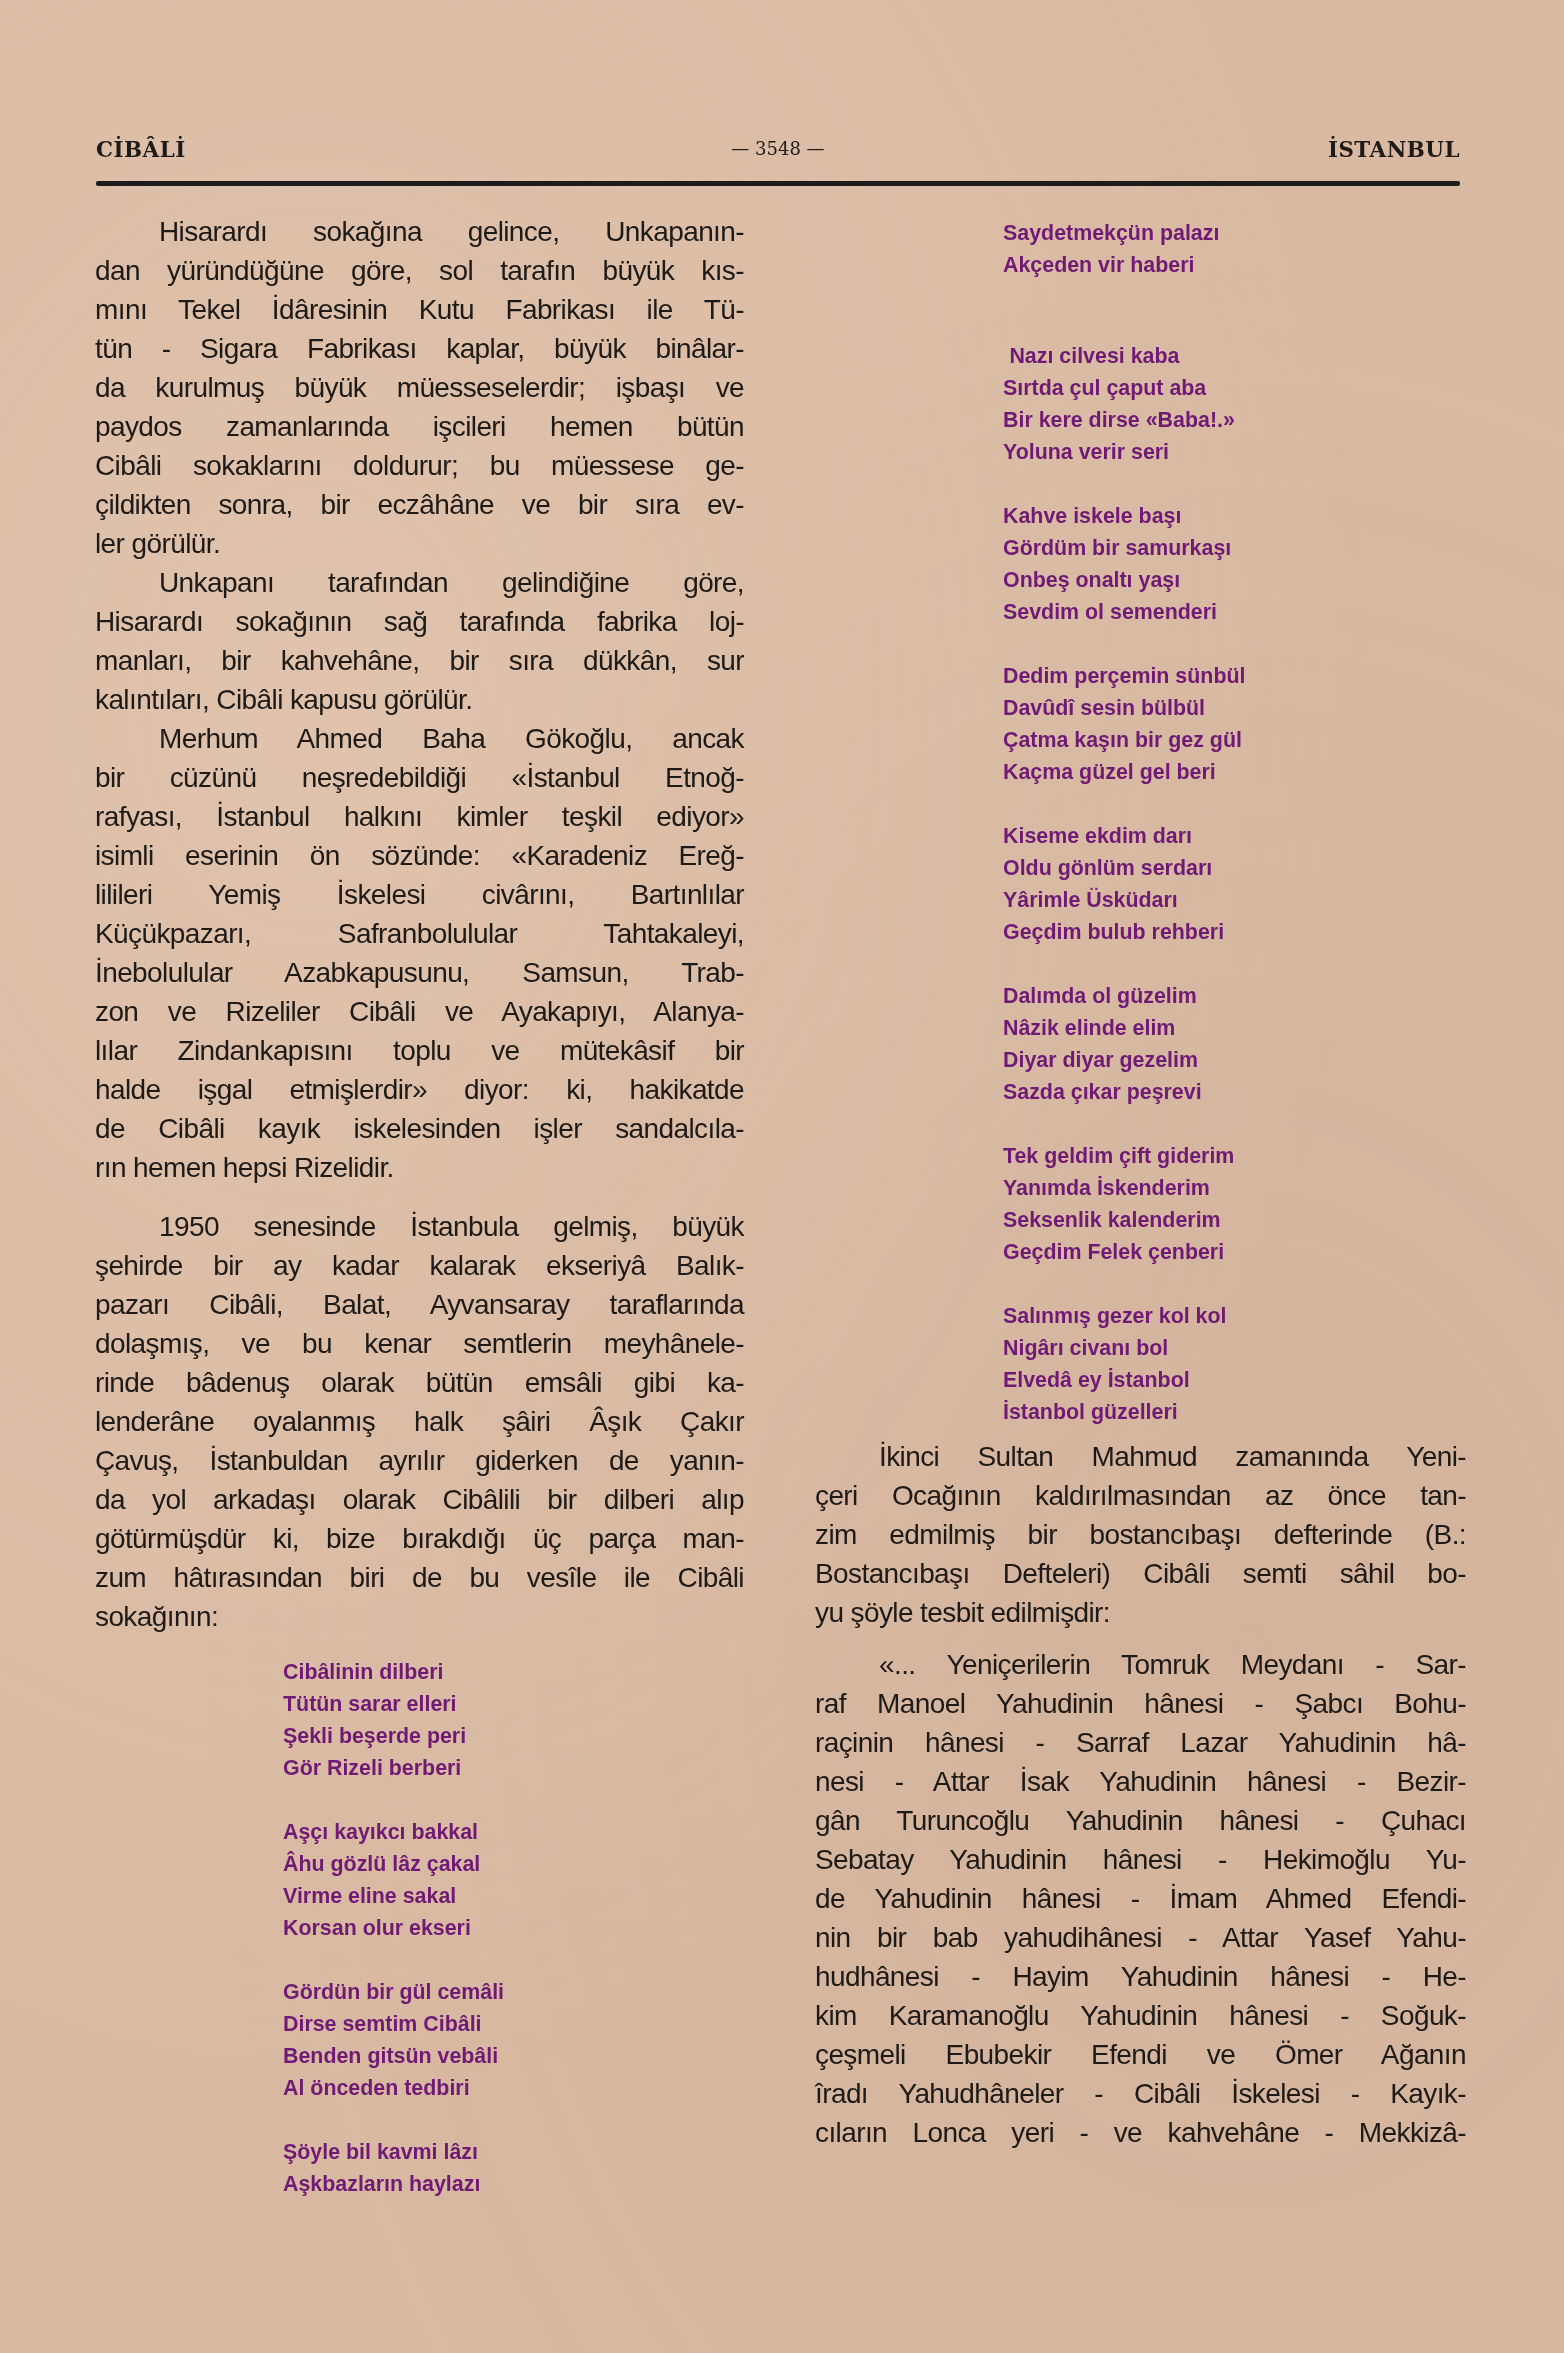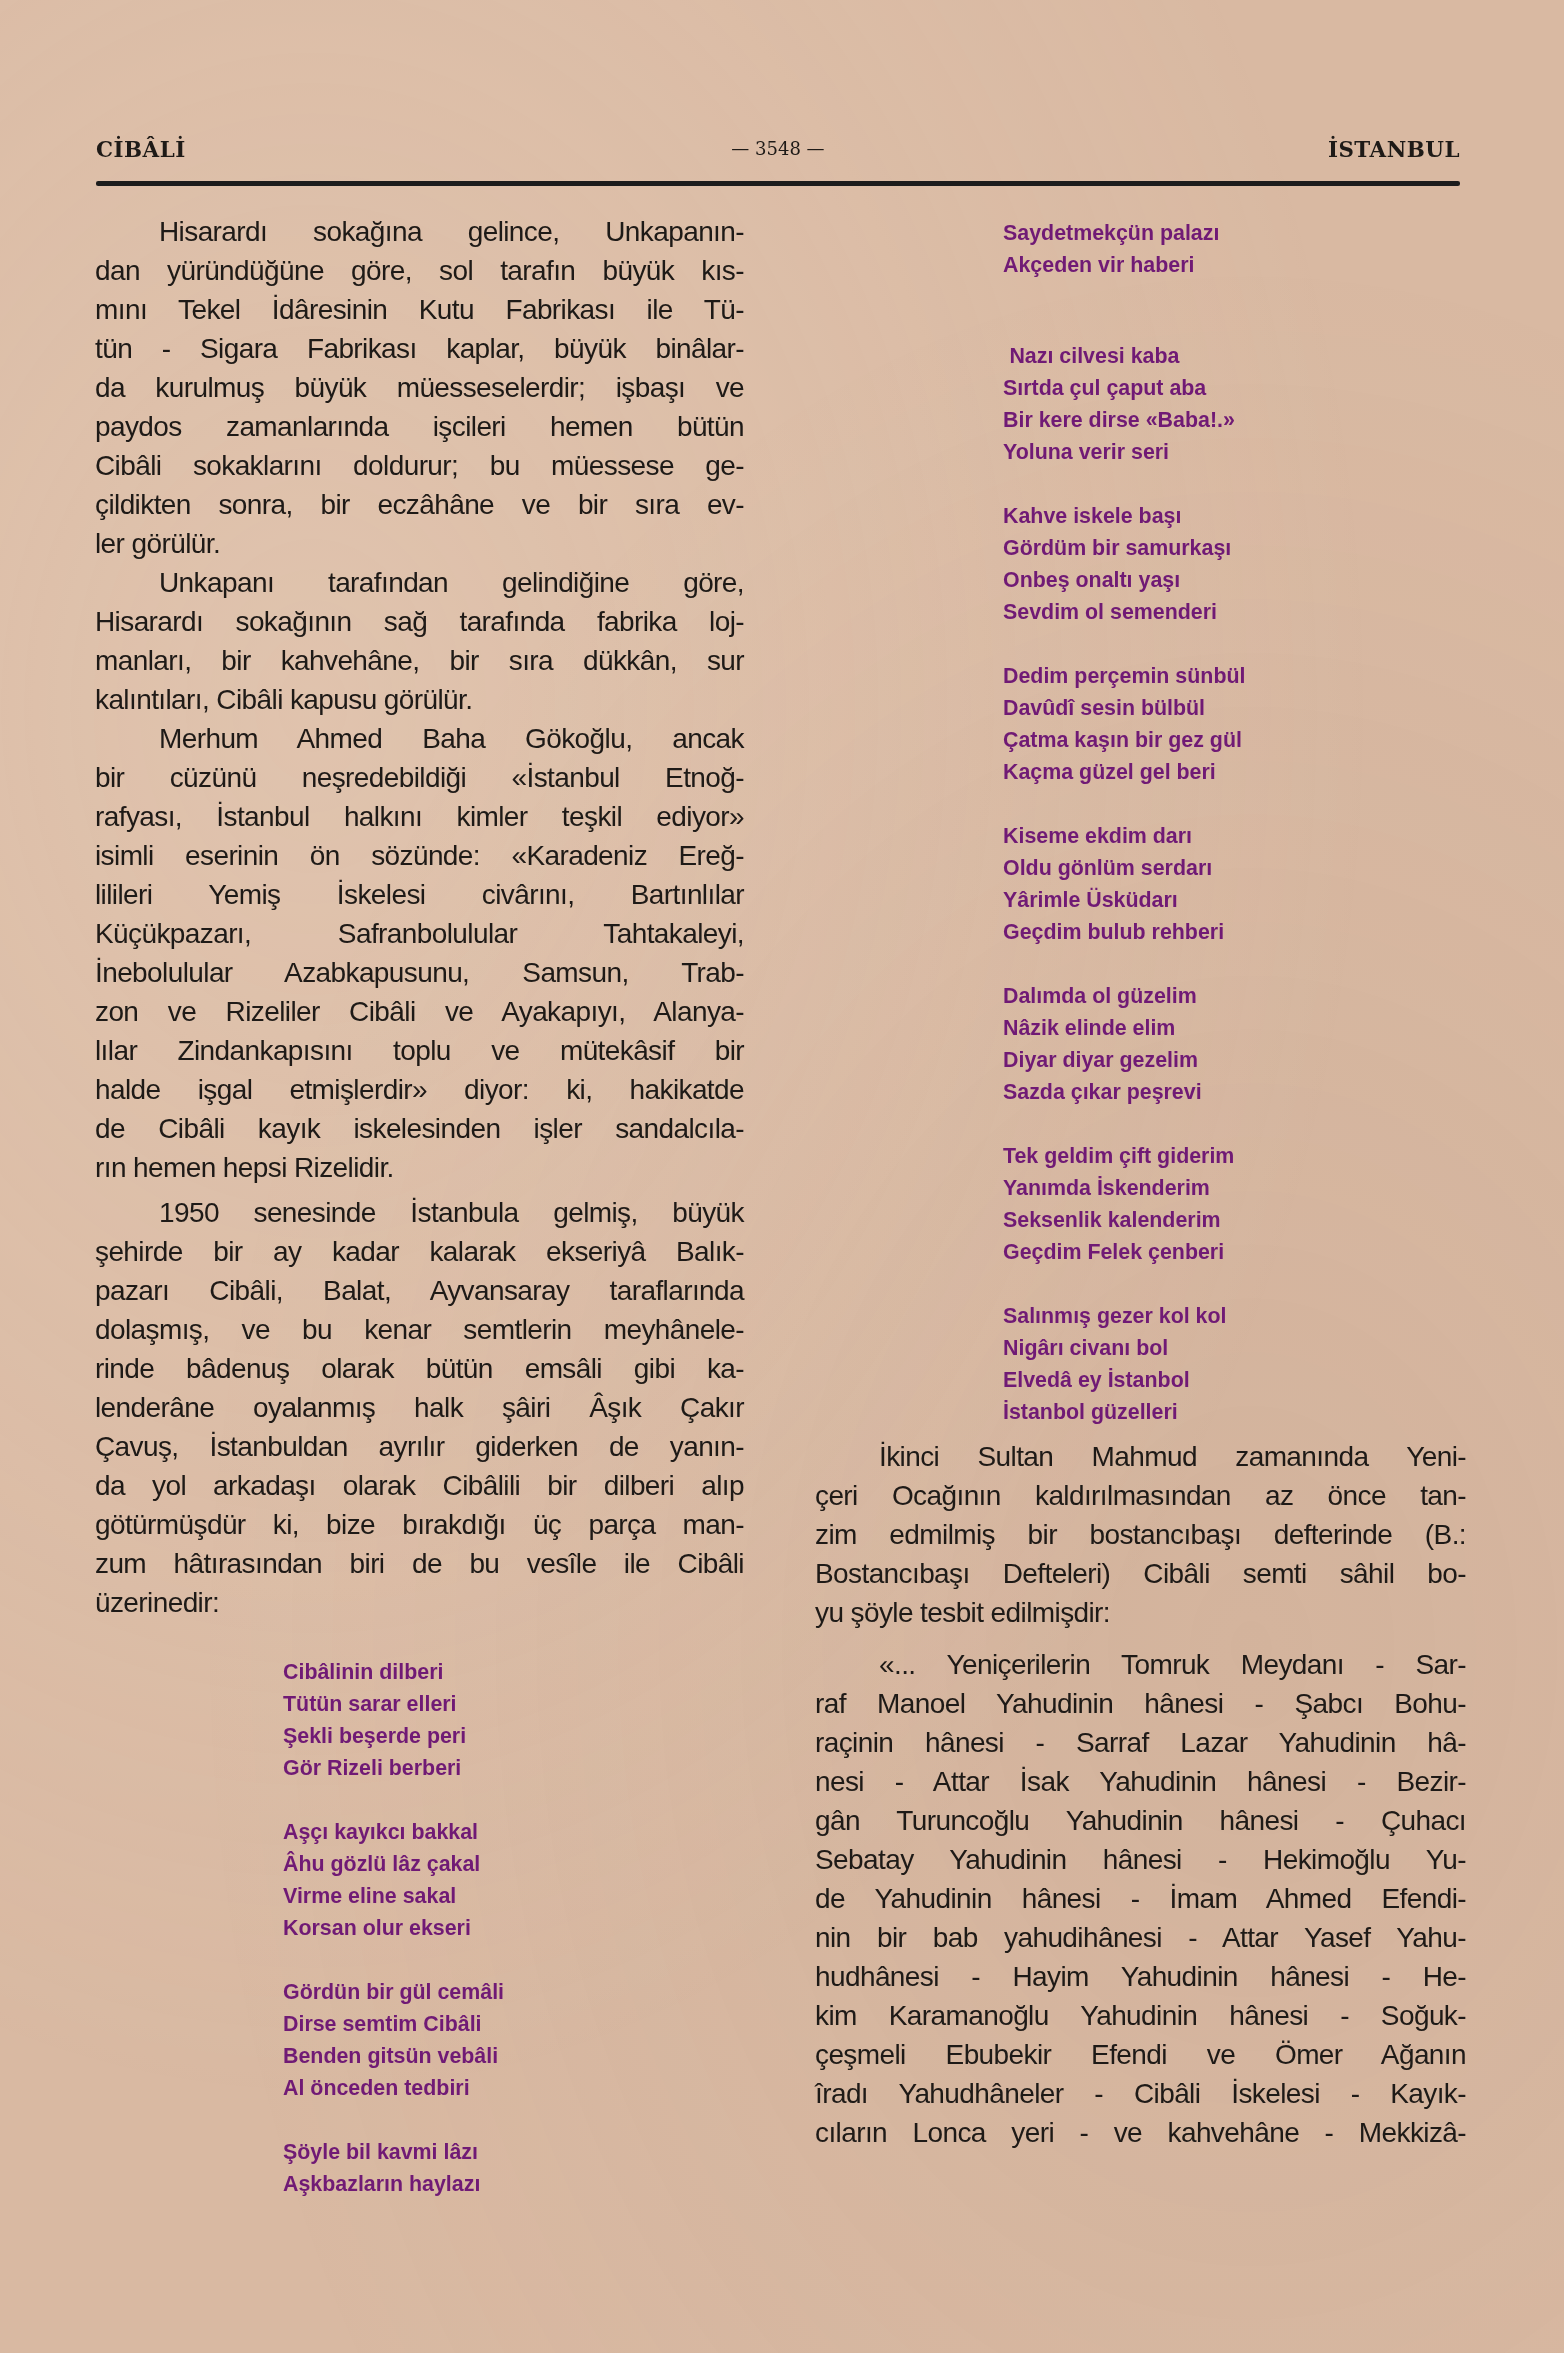--- a/index.html
+++ b/index.html
@@ -113,32 +113,32 @@
     <span class="line">isimli eserinin ön sözünde: «Karadeniz Ereğ-</span>
     <span class="line">lilileri Yemiş İskelesi civârını, Bartınlılar</span>
     <span class="line">Küçükpazarı, Safranbolulular Tahtakaleyi,</span>
     <span class="line">İnebolulular Azabkapusunu, Samsun, Trab-</span>
     <span class="line">zon ve Rizeliler Cibâli ve Ayakapıyı, Alanya-</span>
     <span class="line">lılar Zindankapısını toplu ve mütekâsif bir</span>
     <span class="line">halde işgal etmişlerdir» diyor: ki, hakikatde</span>
     <span class="line">de Cibâli kayık iskelesinden işler sandalcıla-</span>
     <span class="line last">rın hemen hepsi Rizelidir.</span>
   </div>
-  <div class="para" style="margin-top:6px;">
+  <div class="para" style="margin-top:20px;">
     <span class="line indent">1950 senesinde İstanbula gelmiş, büyük</span>
     <span class="line">şehirde bir ay kadar kalarak ekseriyâ Balık-</span>
     <span class="line">pazarı Cibâli, Balat, Ayvansaray taraflarında</span>
     <span class="line">dolaşmış, ve bu kenar semtlerin meyhânele-</span>
     <span class="line">rinde bâdenuş olarak bütün emsâli gibi ka-</span>
     <span class="line">lenderâne oyalanmış halk şâiri Âşık Çakır</span>
     <span class="line">Çavuş, İstanbuldan ayrılır giderken de yanın-</span>
     <span class="line">da yol arkadaşı olarak Cibâlili bir dilberi alıp</span>
     <span class="line">götürmüşdür ki, bize bırakdığı üç parça man-</span>
     <span class="line">zum hâtırasından biri de bu vesîle ile Cibâli</span>
-    <span class="line last">üzerinedir:</span>
+    <span class="line last">sokağının:</span>
   </div>
 </div>
 
 <div class="poem poem-left">
   <div class="stanza">
     <span class="verse">Cibâlinin dilberi</span>
     <span class="verse">Tütün sarar elleri</span>
     <span class="verse">Şekli beşerde peri</span>
     <span class="verse">Gör Rizeli berberi</span>
   </div>

